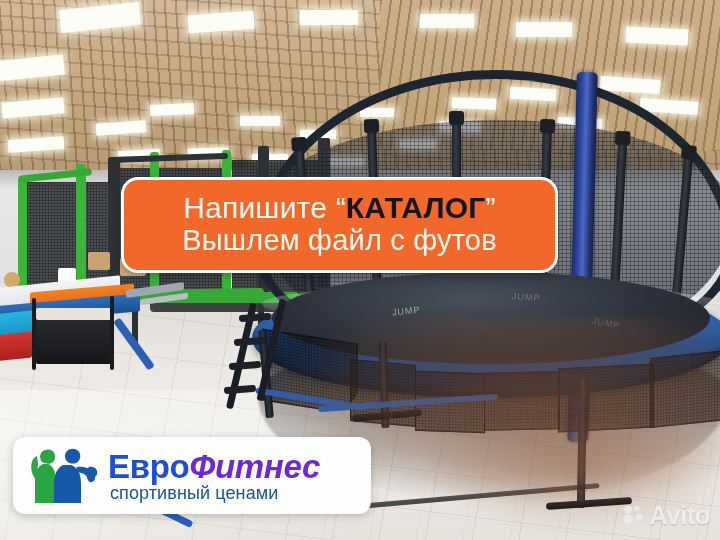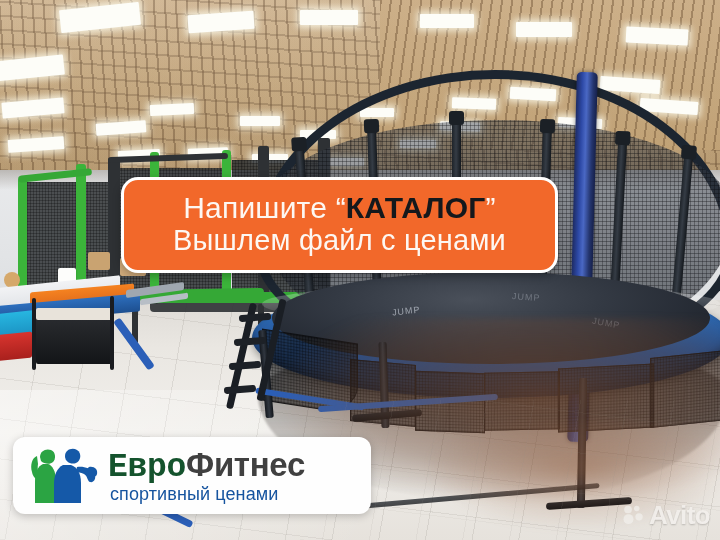--- a/index.html
+++ b/index.html
@@ -217,22 +217,22 @@
     position:absolute; left:13px; top:437px; width:358px; height:77px;
     background:#fefefe;
     border-radius:12px;
     display:flex; align-items:center; gap:9px;
     padding:4px 10px 4px 12px;
     box-shadow:0 2px 8px rgba(0,0,0,.22);
   }
   .logo-figs { width:74px; height:58px; flex:0 0 auto; }
   .logo-text { display:flex; flex-direction:column; justify-content:center; gap:1px; }
   .logo-main { font-size:33px; font-weight:bold; line-height:1; letter-spacing:-.3px; white-space:nowrap; }
-  .logo-main .g { color:#14532d;font-family:Liberation Mono, monospace; }
-  .logo-main .b { color:#404040; }
+  .logo-main .g { color:#1d4ed8; }
+  .logo-main .b { color:#6d28d9;font-style:italic; }
   .logo-sub {
     font-size:18px; color:#16549f; line-height:1; letter-spacing:.1px;
     white-space:nowrap; padding-left:2px; font-weight:500;
   }
 
   .avito-wm {
     position:absolute; right:10px; bottom:12px;
     display:flex; align-items:center; gap:4px;
     opacity:.82;
   }
@@ -372,21 +372,21 @@
     <div class="ladder-step" style="left:224px; top:386px; width:32px; transform:rotate(-4deg);"></div>
 
     <div class="floor-reflect"></div>
     <div class="floor-reflect2"></div>
     <div class="floor-tiles" style="left:300px; top:400px; width:420px; height:140px; opacity:.35;"></div>
   </div>
 
 
   <div class="banner-catalog">
     <div class="l1"><span>Напишите </span><span>“</span><b>КАТАЛОГ</b><span>”</span></div>
-    <div class="l2">Вышлем файл с ценами</div>
+    <div class="l2">Вышлем файл с футов</div>
   </div>
 
   <div class="logo-panel">
     <svg class="logo-figs" viewBox="0 0 74 58">
 
       <g fill="#2ba443">
         <path d="M15 10 C15 4, 21 1, 26 3 C31 5, 31 12, 28 15 C25 18, 19 17, 16 14 Z"></path>
         <path d="M12 9 C7 11, 5 18, 7 25 C8 30, 11 33, 13 31 C14 28, 12 22, 13 17 Z"></path>
         <path d="M18 17 C13 19, 10 25, 10 34 L10 56 L31 56 L31 34 C31 24, 27 18, 23 17 Z"></path>
       </g>

